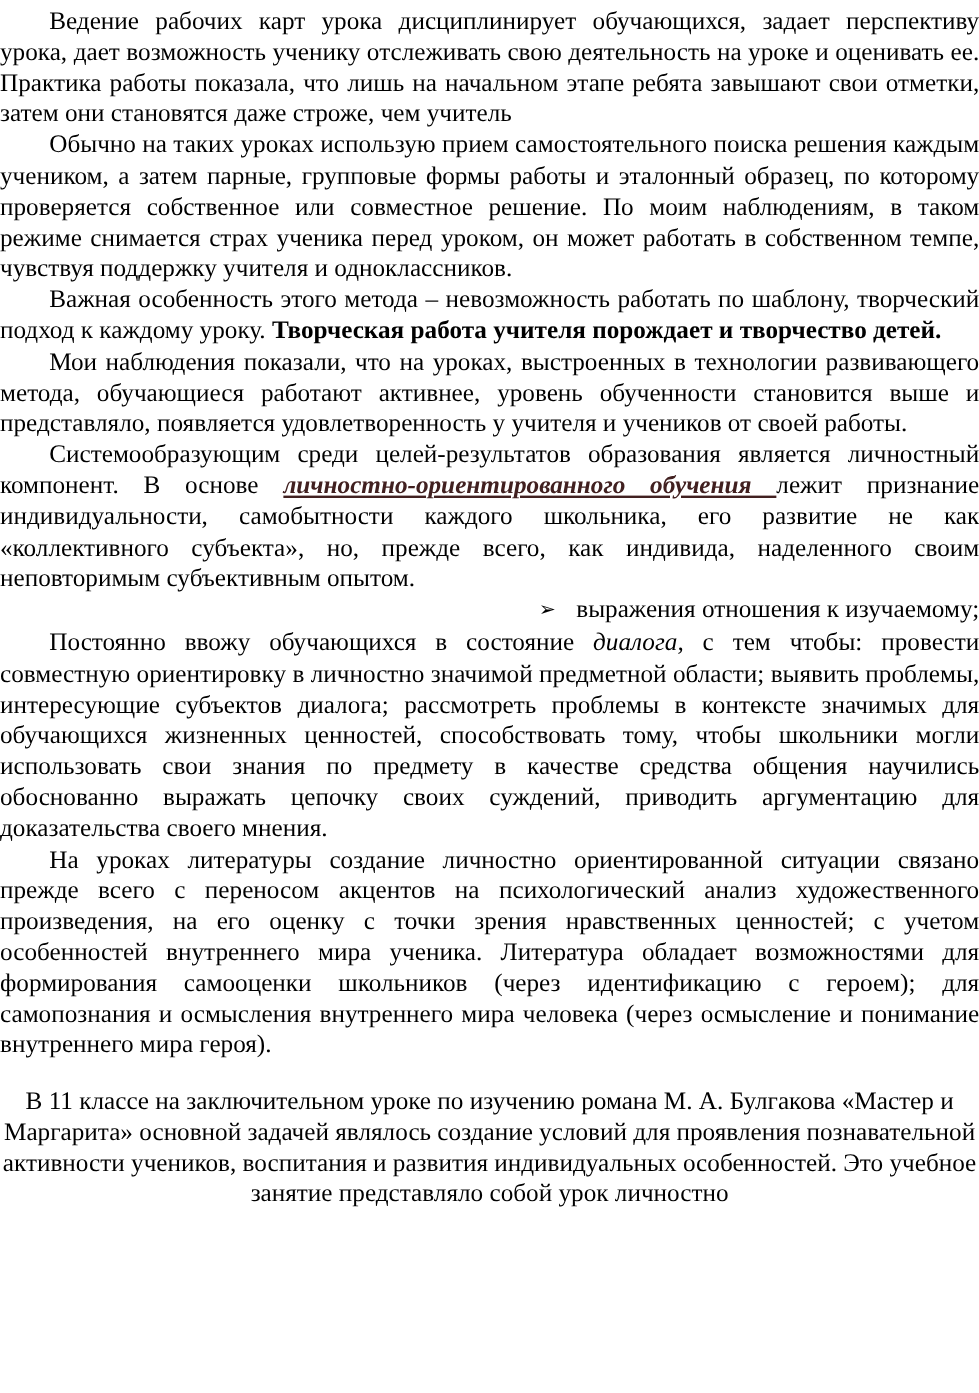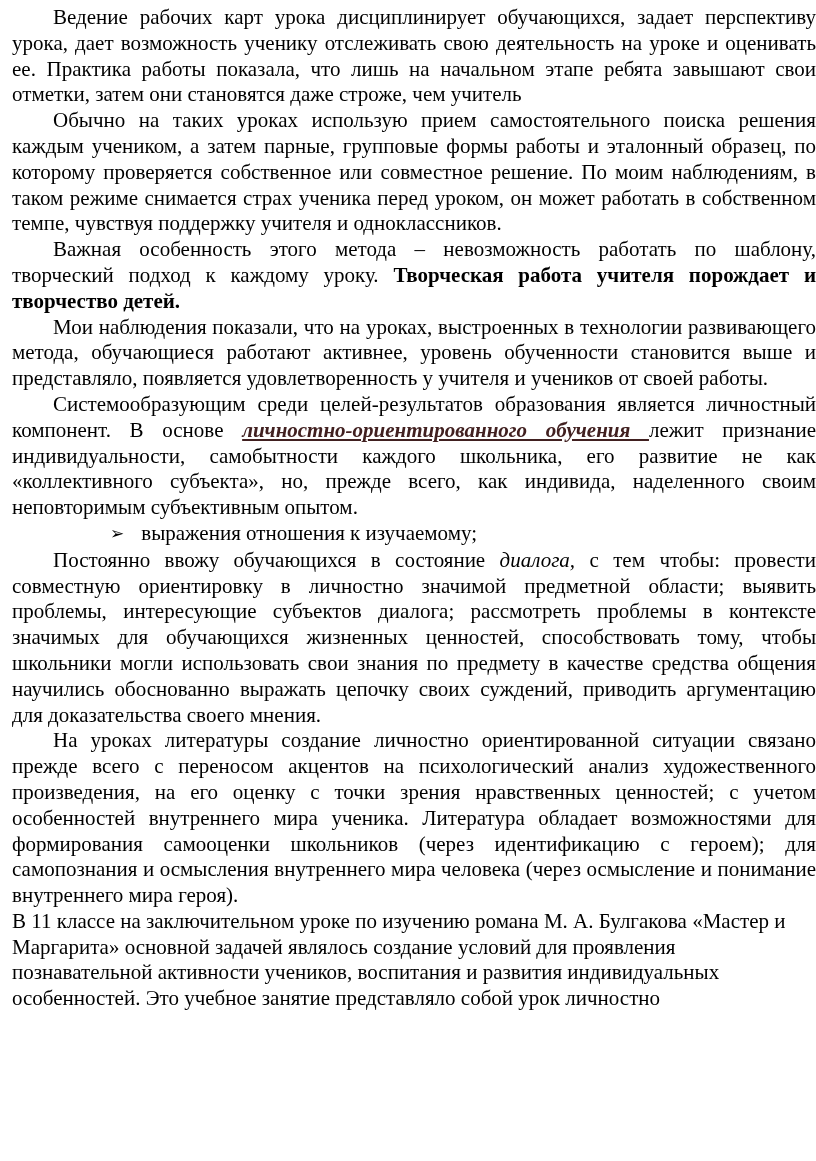--- a/index.html
+++ b/index.html
@@ -18,35 +18,35 @@
     height: 1161px;
     padding-top: 5px;
     font-family: "Liberation Serif", "DejaVu Serif", serif;
     font-size: 21px;
     line-height: 25.8px;
     color: #000000;
   }
   .para {
     margin: 0;
     text-align: justify;
-    padding-left: 12px;
   }
   .para.indent {
     text-indent: 41px;
   }
   .para.left {
-    text-align: left;
+    text-align: center;
+    margin-top: 21px;
   }
   .run-bold   { font-weight: bold; }
   .run-italic { font-style: italic; }
   .run-underline { text-decoration: underline; }
   .list-item {
     margin: 0;
     padding-left: 110px;
-    text-align: left;
+    text-align: right;
   }
   .bullet {
     display: inline-block;
     font-family: "DejaVu Sans", sans-serif;
     font-size: 17px;
     margin-right: 17px;
     transform: translateY(-1px);
   }
 </style>
 </head>

